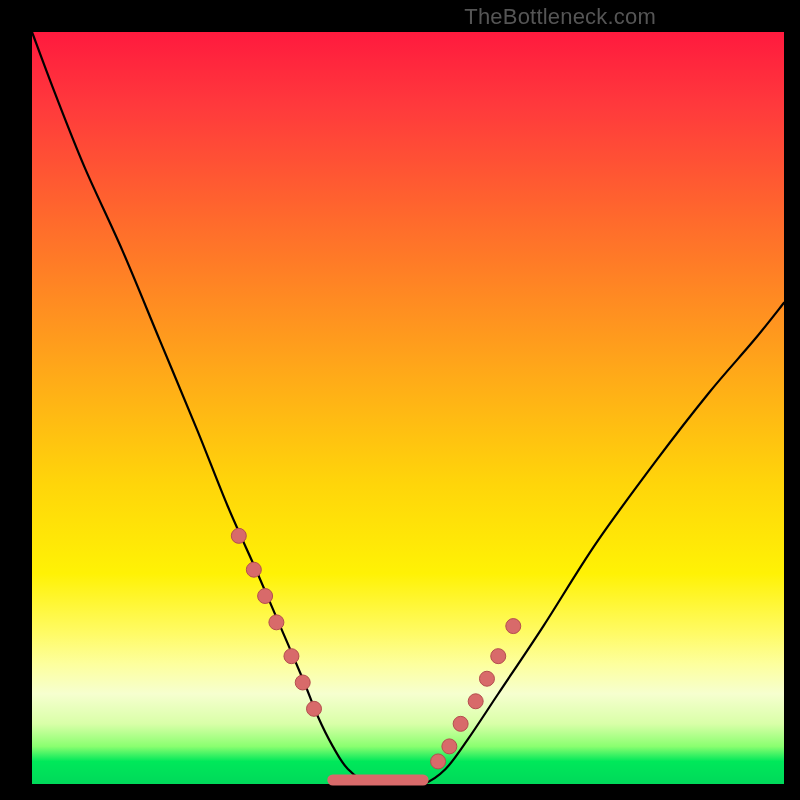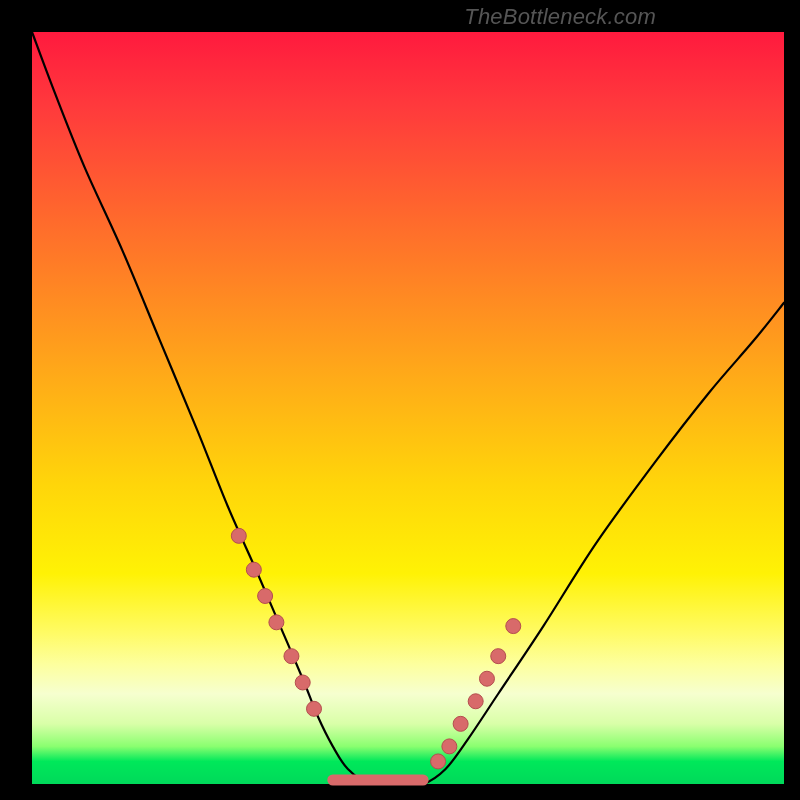--- a/index.html
+++ b/index.html
@@ -11,21 +11,20 @@
     overflow: hidden;
     font-family: Arial, Helvetica, sans-serif;
   }
   .frame {
     position: absolute;
     left: 0;
     top: 0;
     width: 664px;
     height: 800px;
     background: #000;
-    font-style: italic;
   }
   .plot-area {
     position: absolute;
     left: 32px;
     top: 32px;
     width: 752px;
     height: 752px;
     
     background: linear-gradient(
       to bottom,

